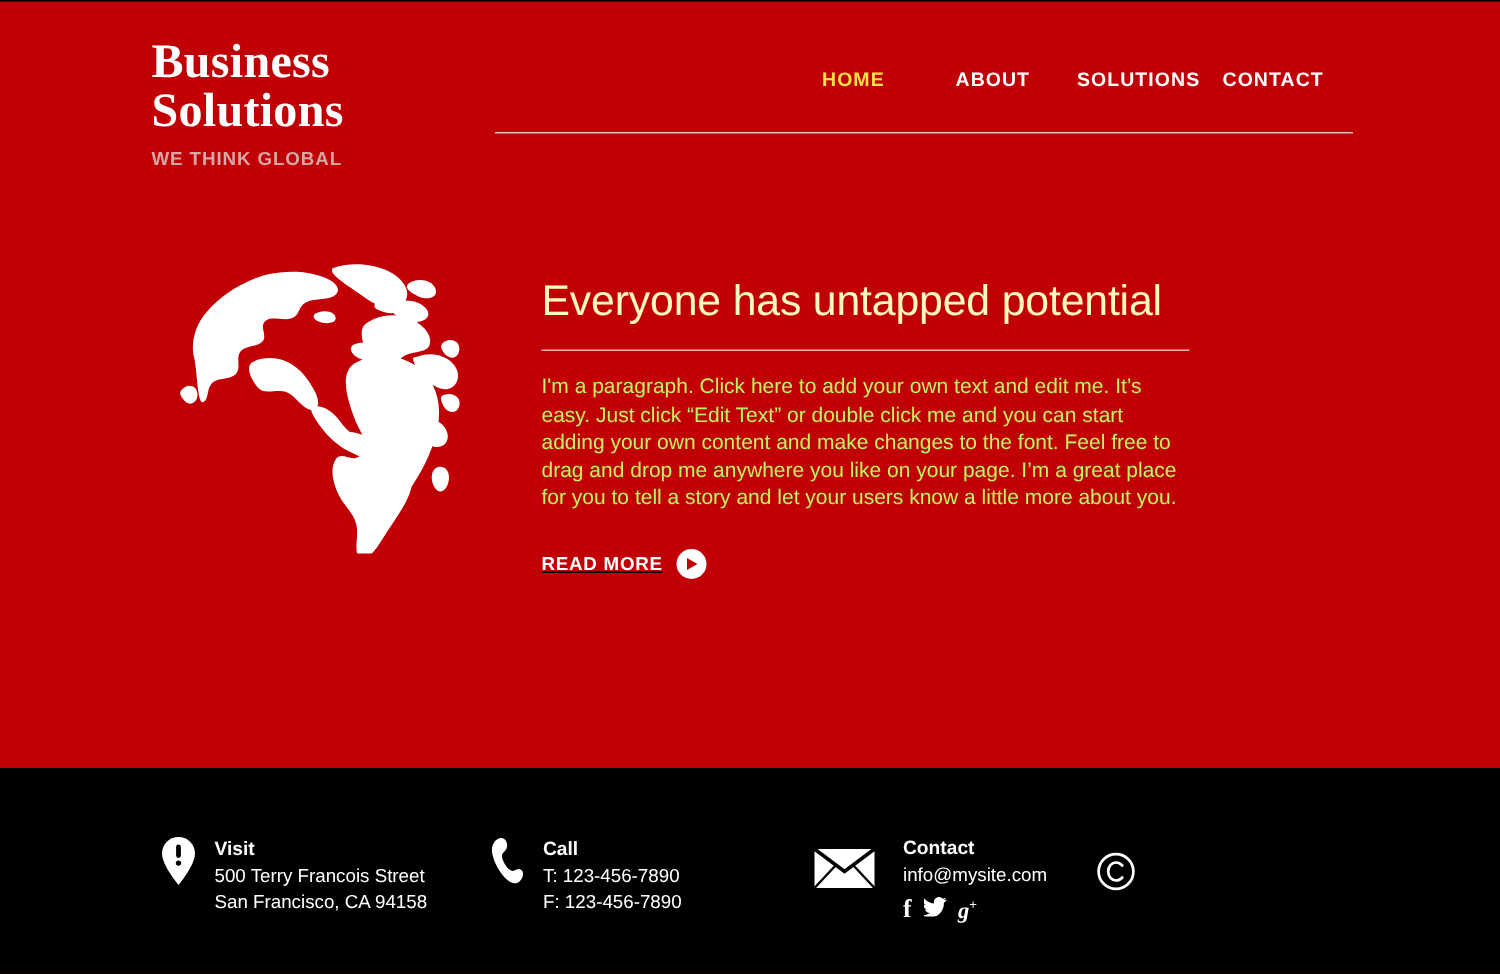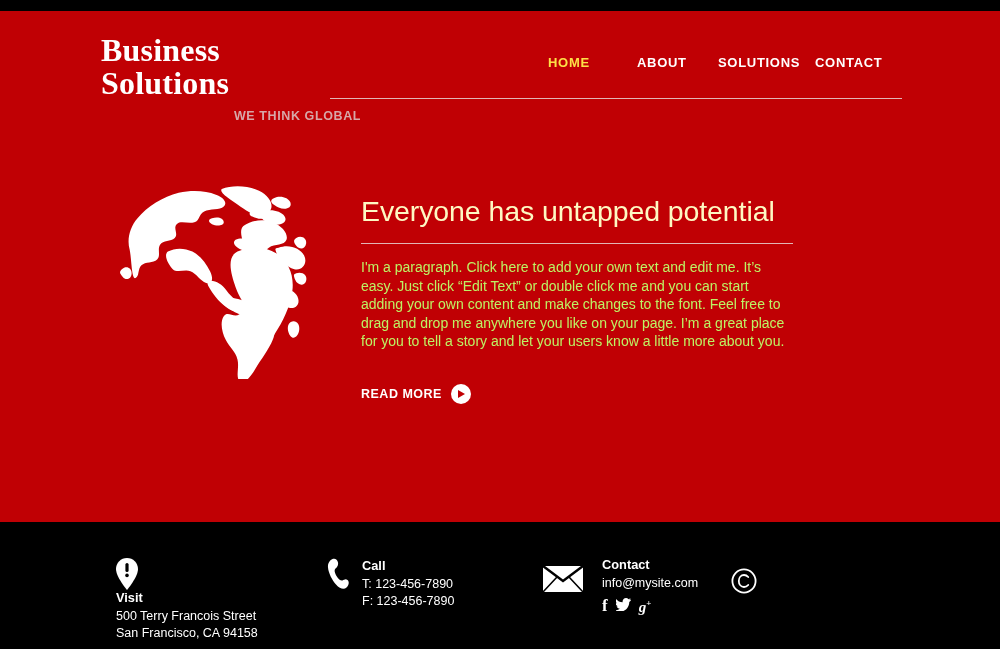--- a/index.html
+++ b/index.html
@@ -26,21 +26,21 @@
     position: absolute;
     left: 0; top: 0;
     width: 1000px;
     height: 11px;
     background: #000000;
   }
 
   
   .hero {
     position: absolute;
-    left: 0; top: 11px;
+    left: 0; top: 1px;
     width: 1000px;
     height: 511px;
     background: #C00004;
   }
 
   
   .brand {
     position: absolute;
     left: 101px;
     top: 23px;
@@ -54,21 +54,20 @@
     color: #FFFFFF;
     letter-spacing: 0.2px;
   }
   .brand-tagline {
     margin-top: 9px;
     font-family: "Liberation Sans", sans-serif;
     font-size: 12.5px;
     font-weight: bold;
     letter-spacing: 0.6px;
     color: #D7A7A8;
-    text-align: right;
   }
 
   
   .nav {
     position: absolute;
     left: 330px;
     top: 36px;
     width: 572px;
     height: 40px;
   }
@@ -129,26 +128,27 @@
     background: #E2B5B6;
   }
   .body-copy {
     font-size: 14px;
     line-height: 18.6px;
     color: #bef264;
     width: 430px;
   }
 
   .readmore {
-    margin-top: 33px;
+    margin-top: 25px;
     display: flex;
     align-items: center;
     gap: 9px;
     width: 115px;
     cursor: pointer;
+    text-decoration: underline;
   }
   .readmore-label {
     font-size: 12.5px;
     font-weight: bold;
     letter-spacing: 0.5px;
     color: #FFFFFF;
   }
   .play-btn {
     width: 20px;
     height: 20px;
@@ -174,21 +174,21 @@
     top: 522px;
     width: 1000px;
     height: 127px;
     background: #000000;
   }
   .fcol {
     position: absolute;
     display: flex;
     align-items: flex-start;
   }
-  .fcol-visit   { left: 116px;  top: 36px; flex-direction: column; }
+  .fcol-visit   { left: 108px;  top: 36px; }
   .fcol-call    { left: 327px;  top: 36px; justify-content: flex-end; }
   .fcol-contact { left: 542px;  top: 35px; }
   .fcol-copy    { left: 731px;  top: 45px; }
 
   .ficon {
     flex: none;
     margin-right: 13px;
     color: #FFFFFF;
   }
   .ficon svg { display: block; }

